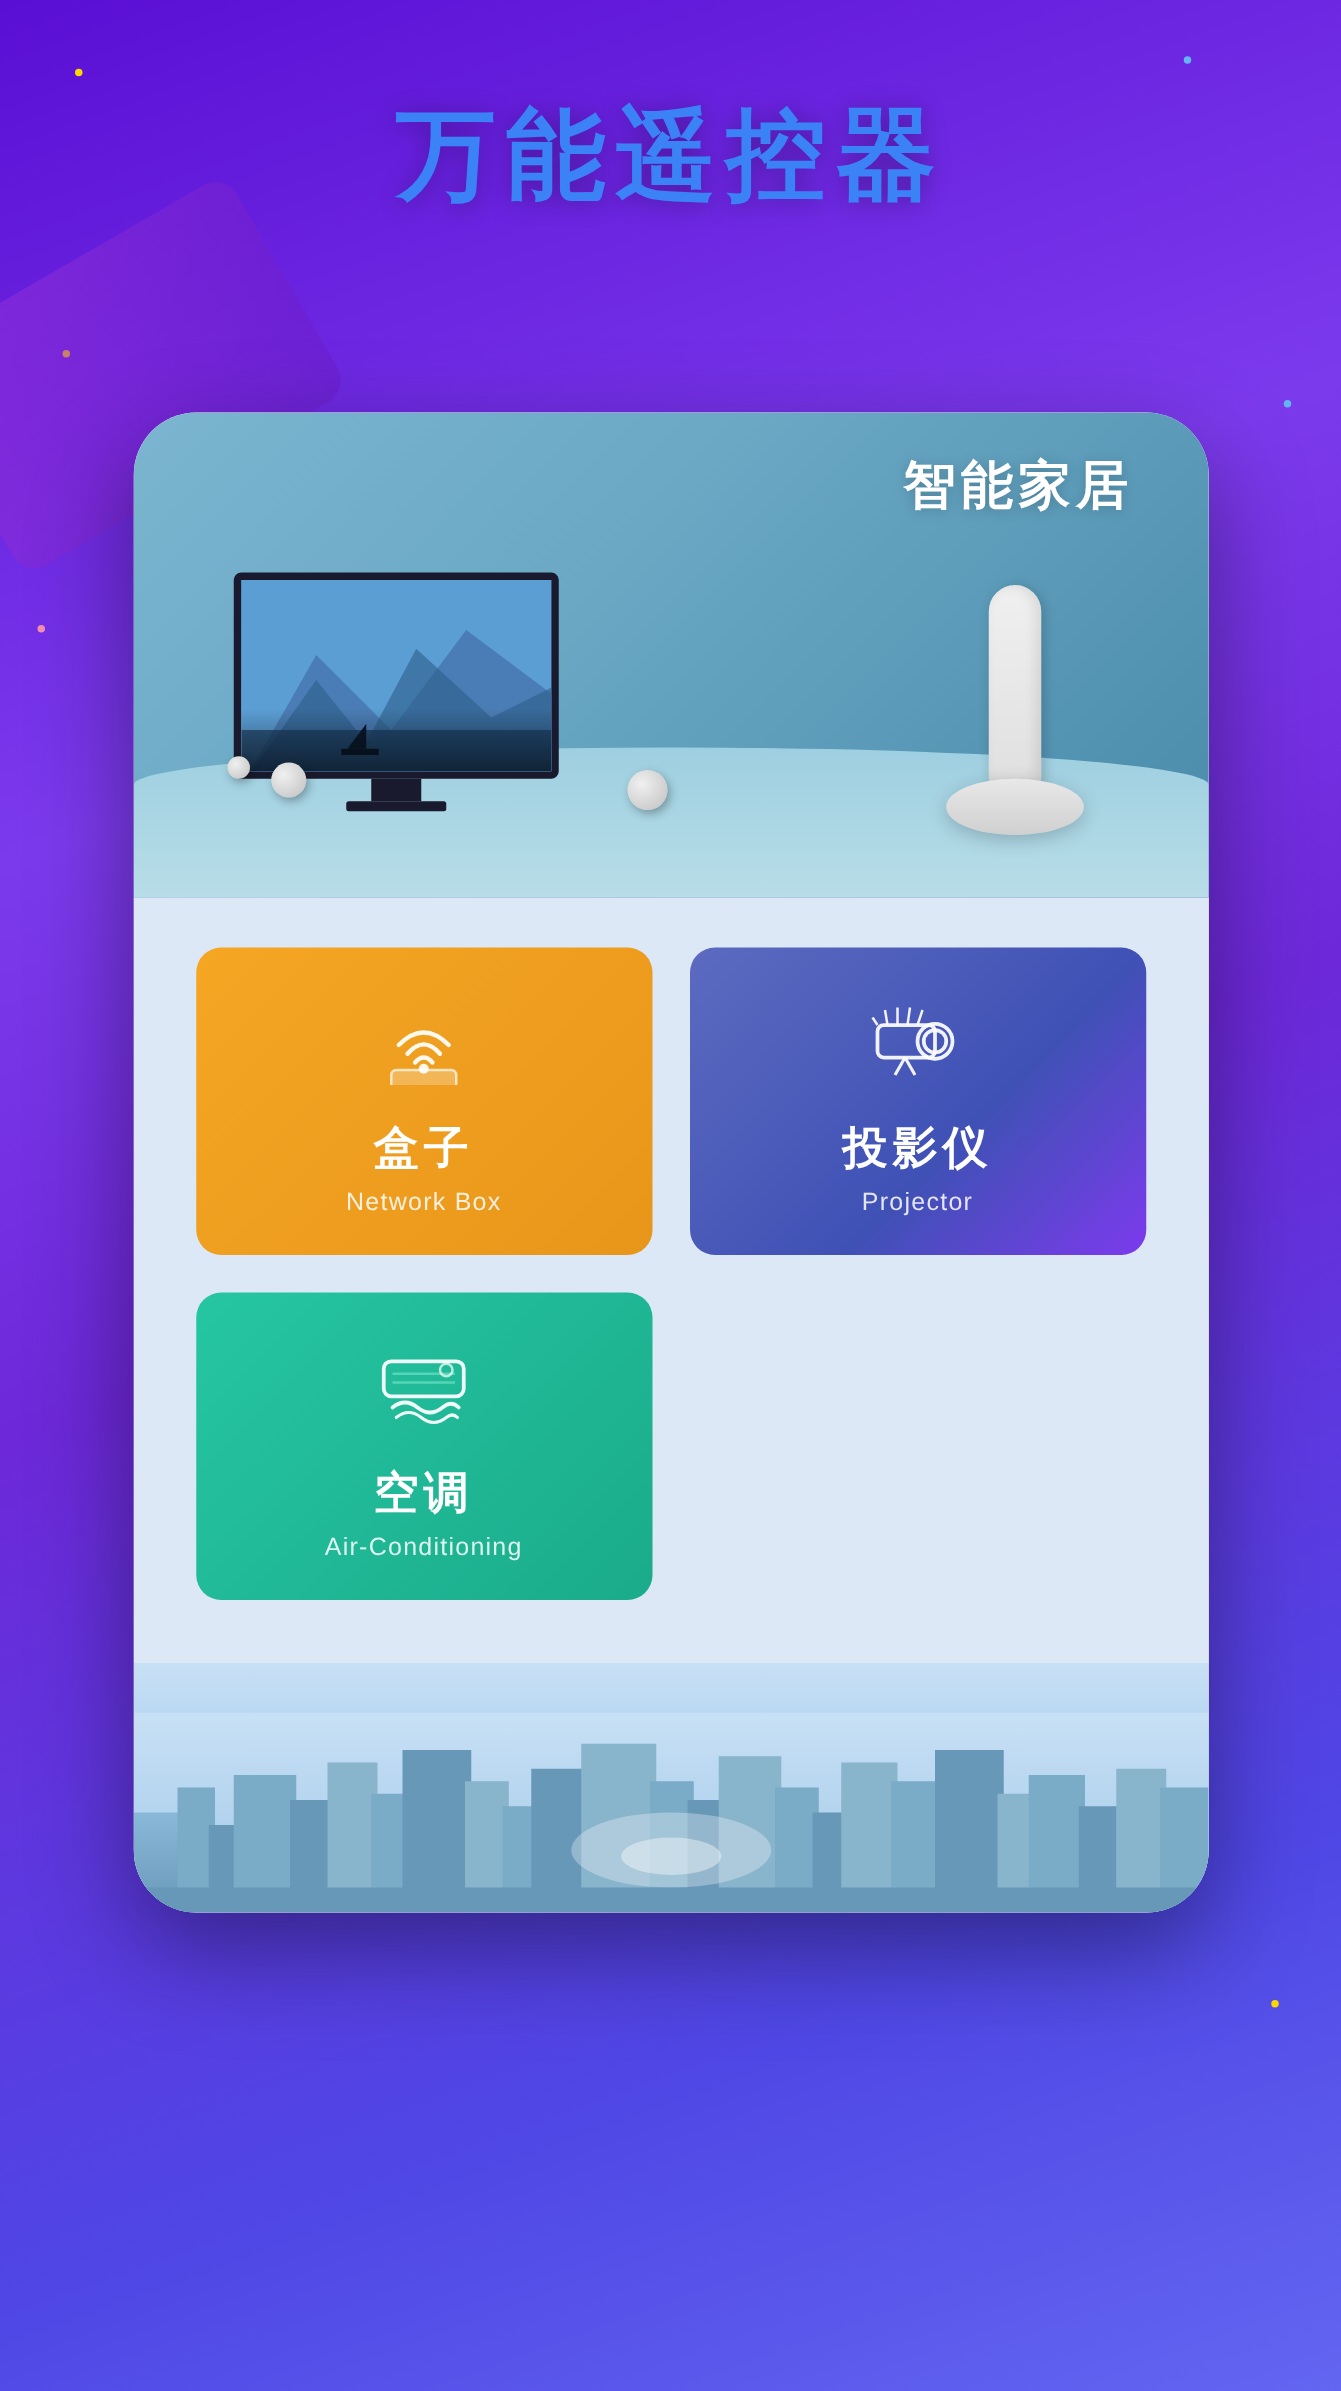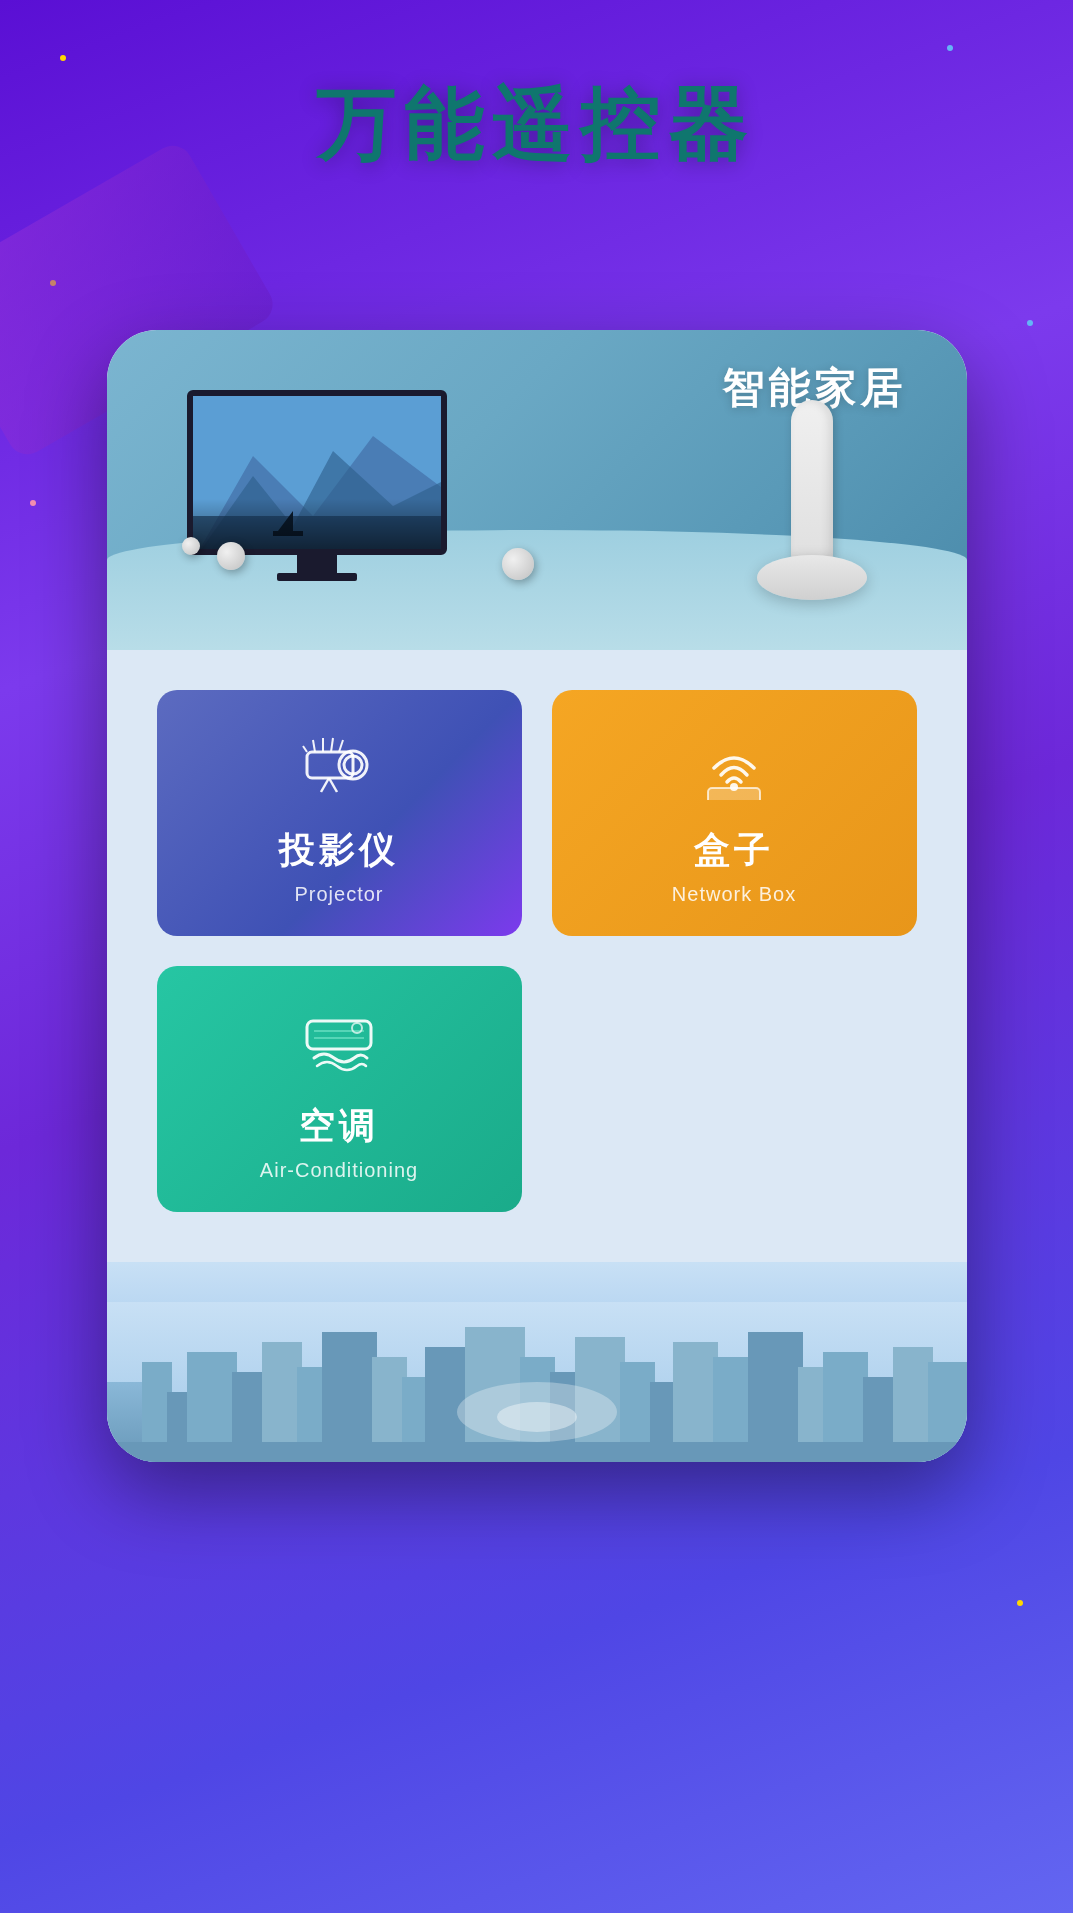--- a/index.html
+++ b/index.html
@@ -24,21 +24,21 @@
     .header {
       position: relative;
       z-index: 2;
       text-align: center;
       padding-top: 80px;
       padding-bottom: 30px;
     }
     .header-title {
       font-size: 80px;
       font-weight: 900;
-      color: #0f766e;
+      color: #3b82f6;
       letter-spacing: 8px;
       text-shadow: 0 2px 20px rgba(0,0,0,0.3);
       line-height: 1.1;
     }
     .header-subtitle {
       font-size: 36px;
       color: rgba(255,255,255,0.9);
       margin-top: 20px;
       font-weight: 400;
       letter-spacing: 4px;
@@ -54,21 +54,21 @@
       background: #ffffff;
       border-radius: 50px;
       box-shadow: 0 30px 80px rgba(0,0,0,0.4);
       overflow: hidden;
       z-index: 3;
     }
 
     
     .banner {
       width: 100%;
-      height: 320px;
+      height: 388px;
       background: linear-gradient(135deg, #7bb5d0 0%, #6aa8c4 40%, #5a9ab8 70%, #4a8aaa 100%);
       position: relative;
       overflow: hidden;
       display: flex;
       align-items: flex-start;
       justify-content: flex-end;
     }
     .banner-bg-floor {
       position: absolute;
       bottom: 0;
@@ -307,20 +307,37 @@
     </div>
 
     <div class="sphere" style="width:28px;height:28px;left:110px;bottom:80px;"></div>
     <div class="sphere" style="width:18px;height:18px;left:75px;bottom:95px;"></div>
     <div class="sphere" style="width:32px;height:32px;left:395px;bottom:70px;"></div>
   </div>
 
   <div class="device-grid">
 
 
+    <div class="device-card device-card-network">
+      <div class="device-icon">
+        <svg viewBox="0 0 80 70">
+
+          <path d="M40 18 Q40 18 40 18" stroke-width="0"></path>
+          <path d="M20,38 Q40,18 60,38" stroke-width="3.5" fill="none" stroke-linecap="round"></path>
+          <path d="M27,45 Q40,30 53,45" stroke-width="3.5" fill="none" stroke-linecap="round"></path>
+          <path d="M33,52 Q40,44 47,52" stroke-width="3.5" fill="none" stroke-linecap="round"></path>
+          <circle cx="40" cy="57" r="4" fill="rgba(255,255,255,0.9)" stroke="none"></circle>
+
+          <rect x="14" y="58" width="52" height="16" rx="4" ry="4" fill="rgba(255,255,255,0.25)" stroke="rgba(255,255,255,0.7)" stroke-width="2"></rect>
+        </svg>
+      </div>
+      <div class="device-name-zh">盒子</div>
+      <div class="device-name-en">Network Box</div>
+    </div>
+
     <div class="device-card device-card-projector">
       <div class="device-icon">
         <svg viewBox="0 0 80 70">
 
           <rect x="8" y="22" width="46" height="26" rx="5" ry="5"></rect>
 
           <circle cx="54" cy="35" r="14"></circle>
           <circle cx="54" cy="35" r="9"></circle>
 
           <line x1="4" y1="16" x2="8" y2="22" stroke-width="2"></line>
@@ -328,37 +345,20 @@
           <line x1="24" y1="8" x2="24" y2="22" stroke-width="2"></line>
           <line x1="34" y1="8" x2="32" y2="22" stroke-width="2"></line>
           <line x1="44" y1="10" x2="40" y2="22" stroke-width="2"></line>
 
           <line x1="30" y1="48" x2="22" y2="62" stroke-width="2.5"></line>
           <line x1="30" y1="48" x2="38" y2="62" stroke-width="2.5"></line>
         </svg>
       </div>
       <div class="device-name-zh">投影仪</div>
       <div class="device-name-en">Projector</div>
-    </div>
-
-    <div class="device-card device-card-network">
-      <div class="device-icon">
-        <svg viewBox="0 0 80 70">
-
-          <path d="M40 18 Q40 18 40 18" stroke-width="0"></path>
-          <path d="M20,38 Q40,18 60,38" stroke-width="3.5" fill="none" stroke-linecap="round"></path>
-          <path d="M27,45 Q40,30 53,45" stroke-width="3.5" fill="none" stroke-linecap="round"></path>
-          <path d="M33,52 Q40,44 47,52" stroke-width="3.5" fill="none" stroke-linecap="round"></path>
-          <circle cx="40" cy="57" r="4" fill="rgba(255,255,255,0.9)" stroke="none"></circle>
-
-          <rect x="14" y="58" width="52" height="16" rx="4" ry="4" fill="rgba(255,255,255,0.25)" stroke="rgba(255,255,255,0.7)" stroke-width="2"></rect>
-        </svg>
-      </div>
-      <div class="device-name-zh">盒子</div>
-      <div class="device-name-en">Network Box</div>
     </div>
 
     <div class="device-card device-card-ac">
       <div class="device-icon">
         <svg viewBox="0 0 80 70">
 
           <rect x="8" y="15" width="64" height="28" rx="6" ry="6"></rect>
 
           <path d="M15,52 Q25,44 35,52 Q45,60 55,52 Q62,46 68,52" stroke-width="3" fill="none" stroke-linecap="round"></path>
           <path d="M18,60 Q28,52 38,60 Q48,68 58,60 Q63,56 67,60" stroke-width="2.5" fill="none" stroke-linecap="round"></path>

